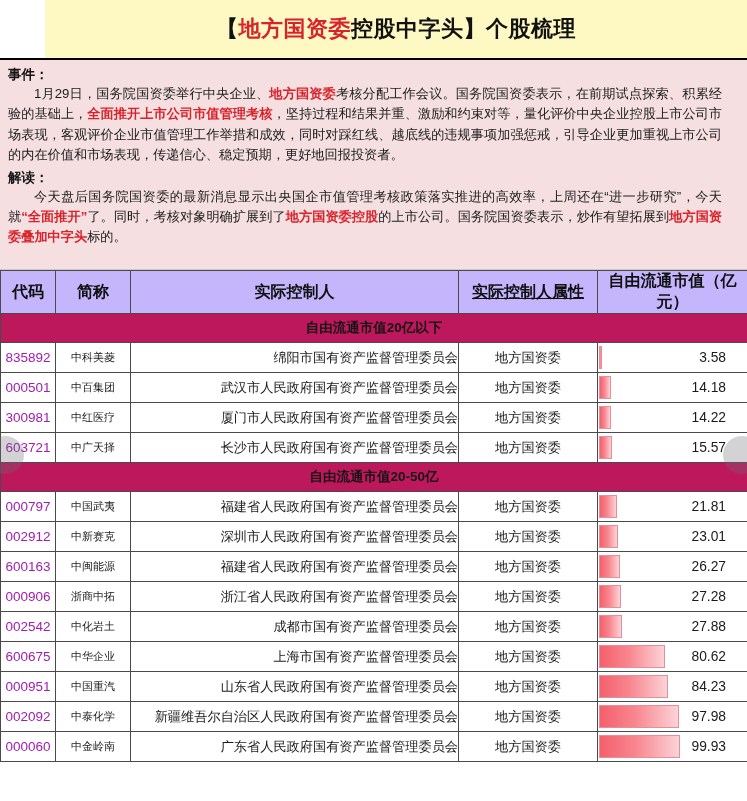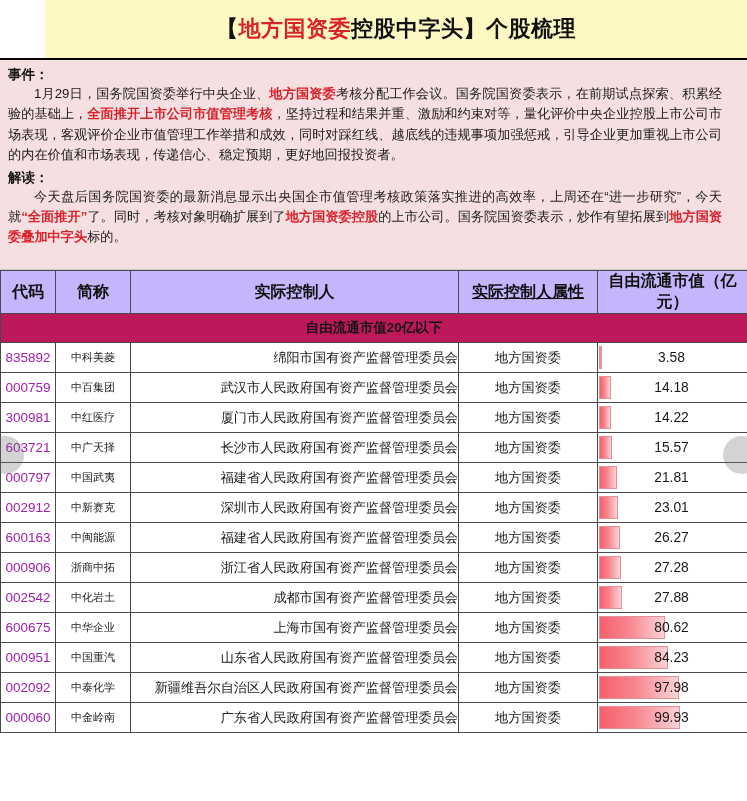--- a/index.html
+++ b/index.html
@@ -122,25 +122,25 @@
   }
   .bar {
     position: absolute;
     left: 1px; top: 3px; bottom: 3px;
     background: linear-gradient(to right, #f4606c 0%, #f8868f 45%, #fbd3d7 100%);
     border: 1px solid #e78f98;
   }
   .value-num {
     position: relative;
     display: block;
-    text-align: center;
+    text-align: right;
     font-size: 13.8px;
     color: #1a1a1a;
     line-height: 28px;
-    padding-right: 2px;
+    padding-right: 21px;
   }
 
   
   .nav-circle {
     position: absolute;
     width: 38px; height: 38px;
     border-radius: 50%;
     background: rgba(110,110,115,0.30);
     top: 436px;
     z-index: 20;
@@ -184,21 +184,21 @@
           <td class="cell-code">835892</td>
           <td class="cell-name">中科美菱</td>
           <td class="cell-ctrl">绵阳市国有资产监督管理委员会</td>
           <td class="cell-attr">地方国资委</td>
           <td class="cell-value">
             <div class="bar" style="width: 3px;"></div>
             <span class="value-num">3.58</span>
           </td>
         </tr>
         <tr class="data-row">
-          <td class="cell-code">000759</td>
+          <td class="cell-code">000501</td>
           <td class="cell-name">中百集团</td>
           <td class="cell-ctrl">武汉市人民政府国有资产监督管理委员会</td>
           <td class="cell-attr">地方国资委</td>
           <td class="cell-value">
             <div class="bar" style="width: 11.6px;"></div>
             <span class="value-num">14.18</span>
           </td>
         </tr>
         <tr class="data-row">
           <td class="cell-code">300981</td>
@@ -213,20 +213,23 @@
         <tr class="data-row">
           <td class="cell-code">603721</td>
           <td class="cell-name">中广天择</td>
           <td class="cell-ctrl">长沙市人民政府国有资产监督管理委员会</td>
           <td class="cell-attr">地方国资委</td>
           <td class="cell-value">
             <div class="bar" style="width: 12.7px;"></div>
             <span class="value-num">15.57</span>
           </td>
         </tr>
+        <tr class="section-row">
+          <td colspan="5">自由流通市值20-50亿</td>
+        </tr>
         <tr class="data-row">
           <td class="cell-code">000797</td>
           <td class="cell-name">中国武夷</td>
           <td class="cell-ctrl">福建省人民政府国有资产监督管理委员会</td>
           <td class="cell-attr">地方国资委</td>
           <td class="cell-value">
             <div class="bar" style="width: 17.8px;"></div>
             <span class="value-num">21.81</span>
           </td>
         </tr>

